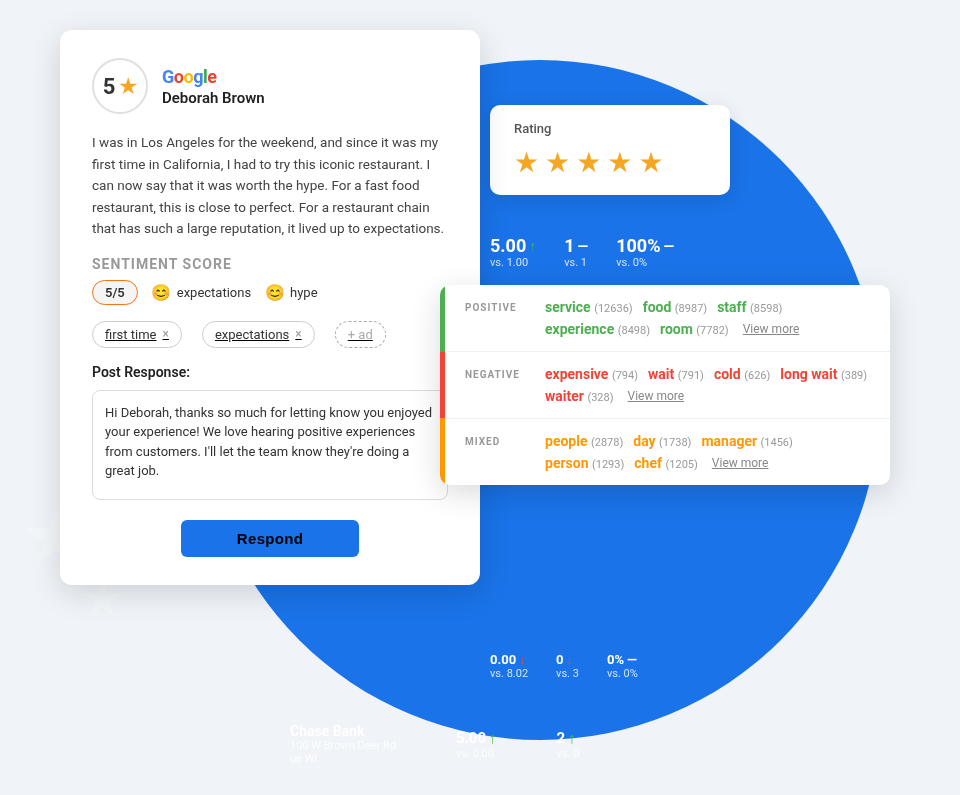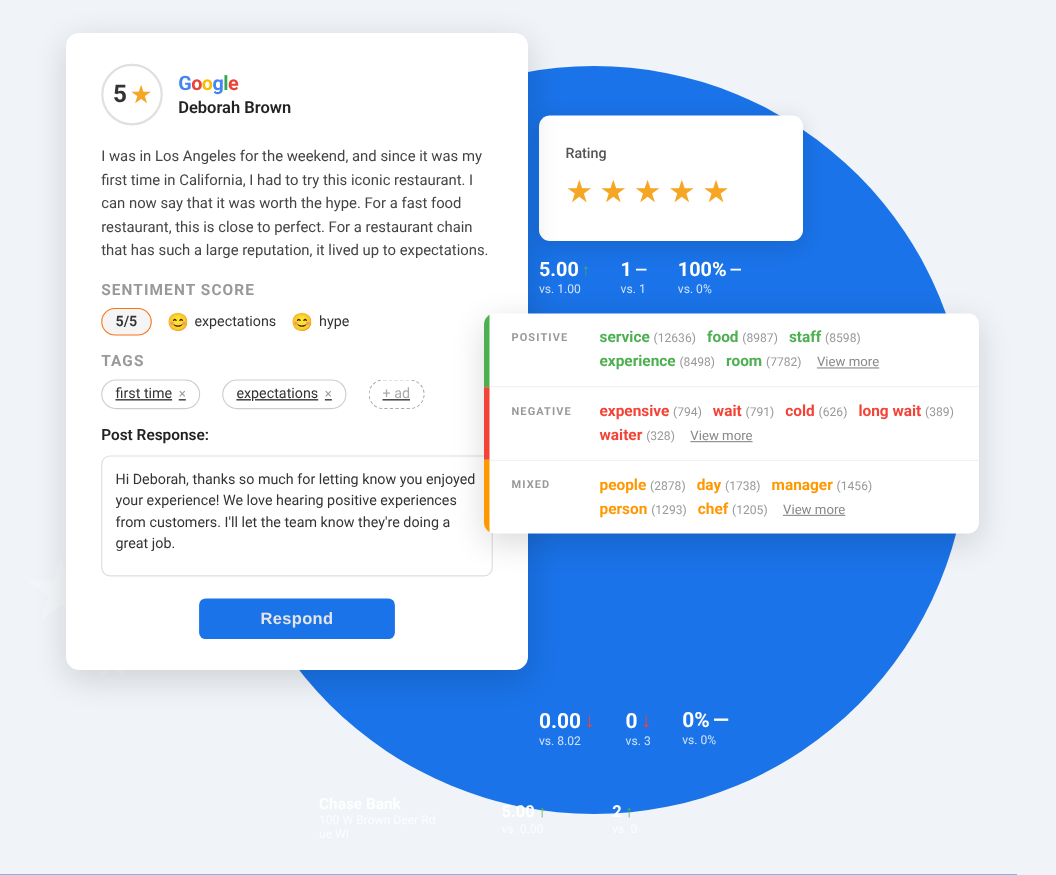--- a/index.html
+++ b/index.html
@@ -190,39 +190,39 @@
       resize: none;
       outline: none;
       font-family: inherit;
       margin-bottom: 16px;
     }
 
     .respond-btn {
       display: block;
       margin: 0 auto;
       background: #1a73e8;
-      color: #e5e5e5;
+      color: #000000;
       border: none;
       border-radius: 6px;
       padding: 10px 56px;
       font-size: 15px;
       font-weight: 600;
       cursor: pointer;
       letter-spacing: 0.3px;
     }
 
     
     .rating-widget {
       position: absolute;
       top: 105px;
       left: 490px;
       background: #fff;
       border-radius: 10px;
       box-shadow: 0 4px 20px rgba(0,0,0,0.12);
-      padding: 28px 24px;
+      padding: 16px 24px;
       z-index: 8;
       width: 240px;
     }
 
     .rating-widget-label {
       font-size: 13px;
       color: #555;
       margin-bottom: 10px;
       font-weight: 500;
     }
@@ -335,21 +335,21 @@
     .bottom-stats {
       position: absolute;
       bottom: 115px;
       left: 490px;
       display: flex;
       gap: 28px;
       z-index: 7;
     }
 
     .bottom-stat-value {
-      font-size: 19px;
+      font-size: 13px;
       font-weight: 700;
       color: #fff;
       display: flex;
       align-items: center;
       gap: 3px;
     }
 
     .bottom-stat-sub {
       font-size: 11px;
       color: rgba(255,255,255,0.8);
@@ -449,21 +449,20 @@
     <span class="sentiment-item">
       <span class="emoji">😊</span>
       <span>expectations</span>
     </span>
     <span class="sentiment-item">
       <span class="emoji">😊</span>
       <span>hype</span>
     </span>
   </div>
 
-  <div class="section-label">TAGS</div>
   <div class="tags-row">
     <div class="tag">
       <span>first time</span>
       <span class="tag-x">×</span>
     </div>
     <div class="tag">
       <span>expectations</span>
       <span class="tag-x">×</span>
     </div>
     <div class="add-tag">+ ad</div>

